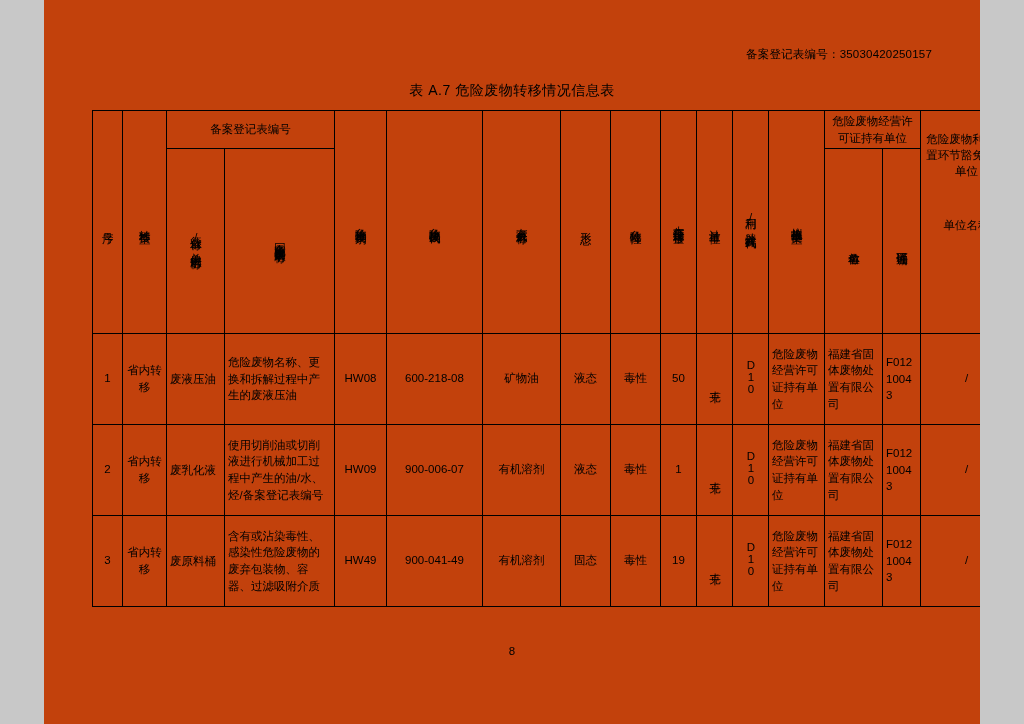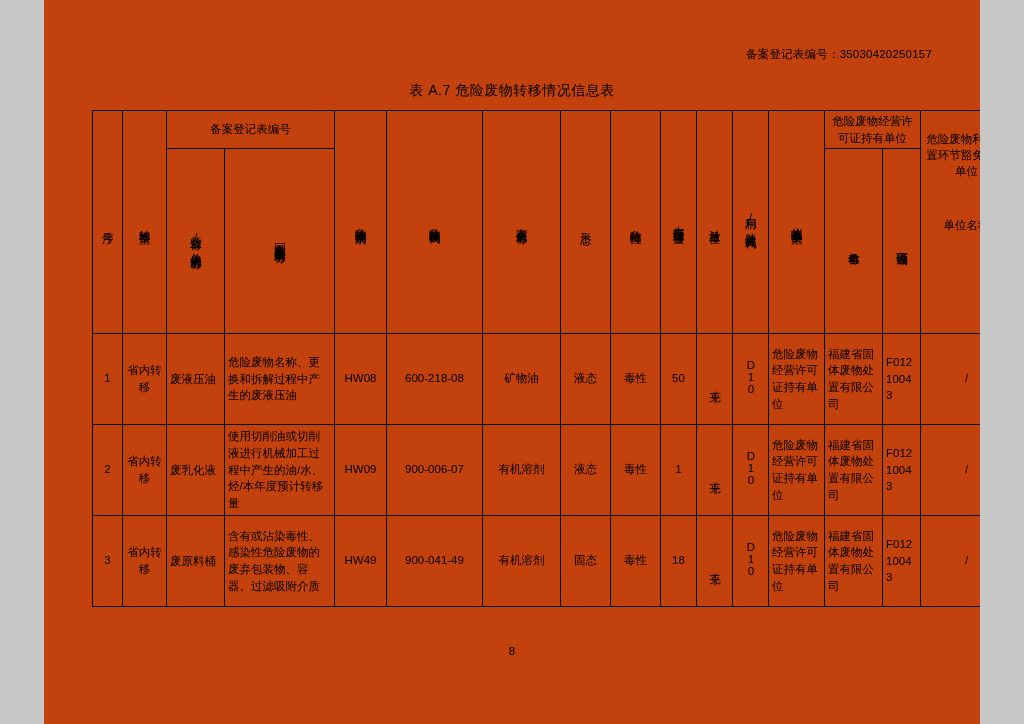--- a/index.html
+++ b/index.html
@@ -214,21 +214,21 @@
       </tr>
       <tr class="body-row">
         <td>2</td>
         <td>
             <span class="wrap-text" style="text-align:center;">省内转移</span>
           </td>
         <td>
             <span class="wrap-text">废乳化液</span>
           </td>
         <td>
-            <span class="wrap-text">使用切削油或切削液进行机械加工过程中产生的油/水、烃/本年度预计转移量</span>
+            <span class="wrap-text">使用切削油或切削液进行机械加工过程中产生的油/水、烃/备案登记表编号</span>
           </td>
         <td>HW09</td>
         <td>900-006-07</td>
         <td>有机溶剂</td>
         <td>液态</td>
         <td>毒性</td>
         <td>1</td>
         <td><span class="vert-sm">千克</span></td>
         <td><span class="vert-sm">D10</span></td>
         <td>
@@ -252,21 +252,21 @@
             <span class="wrap-text">废原料桶</span>
           </td>
         <td>
             <span class="wrap-text">含有或沾染毒性、感染性危险废物的废弃包装物、容器、过滤吸附介质</span>
           </td>
         <td>HW49</td>
         <td>900-041-49</td>
         <td>有机溶剂</td>
         <td>固态</td>
         <td>毒性</td>
-        <td>18</td>
+        <td>19</td>
         <td><span class="vert-sm">千克</span></td>
         <td><span class="vert-sm">D10</span></td>
         <td>
             <span class="wrap-text">危险废物经营许可证持有单位</span>
           </td>
         <td>
             <span class="wrap-text">福建省固体废物处置有限公司</span>
           </td>
         <td>
             <span class="wrap-text">F01210043</span>

